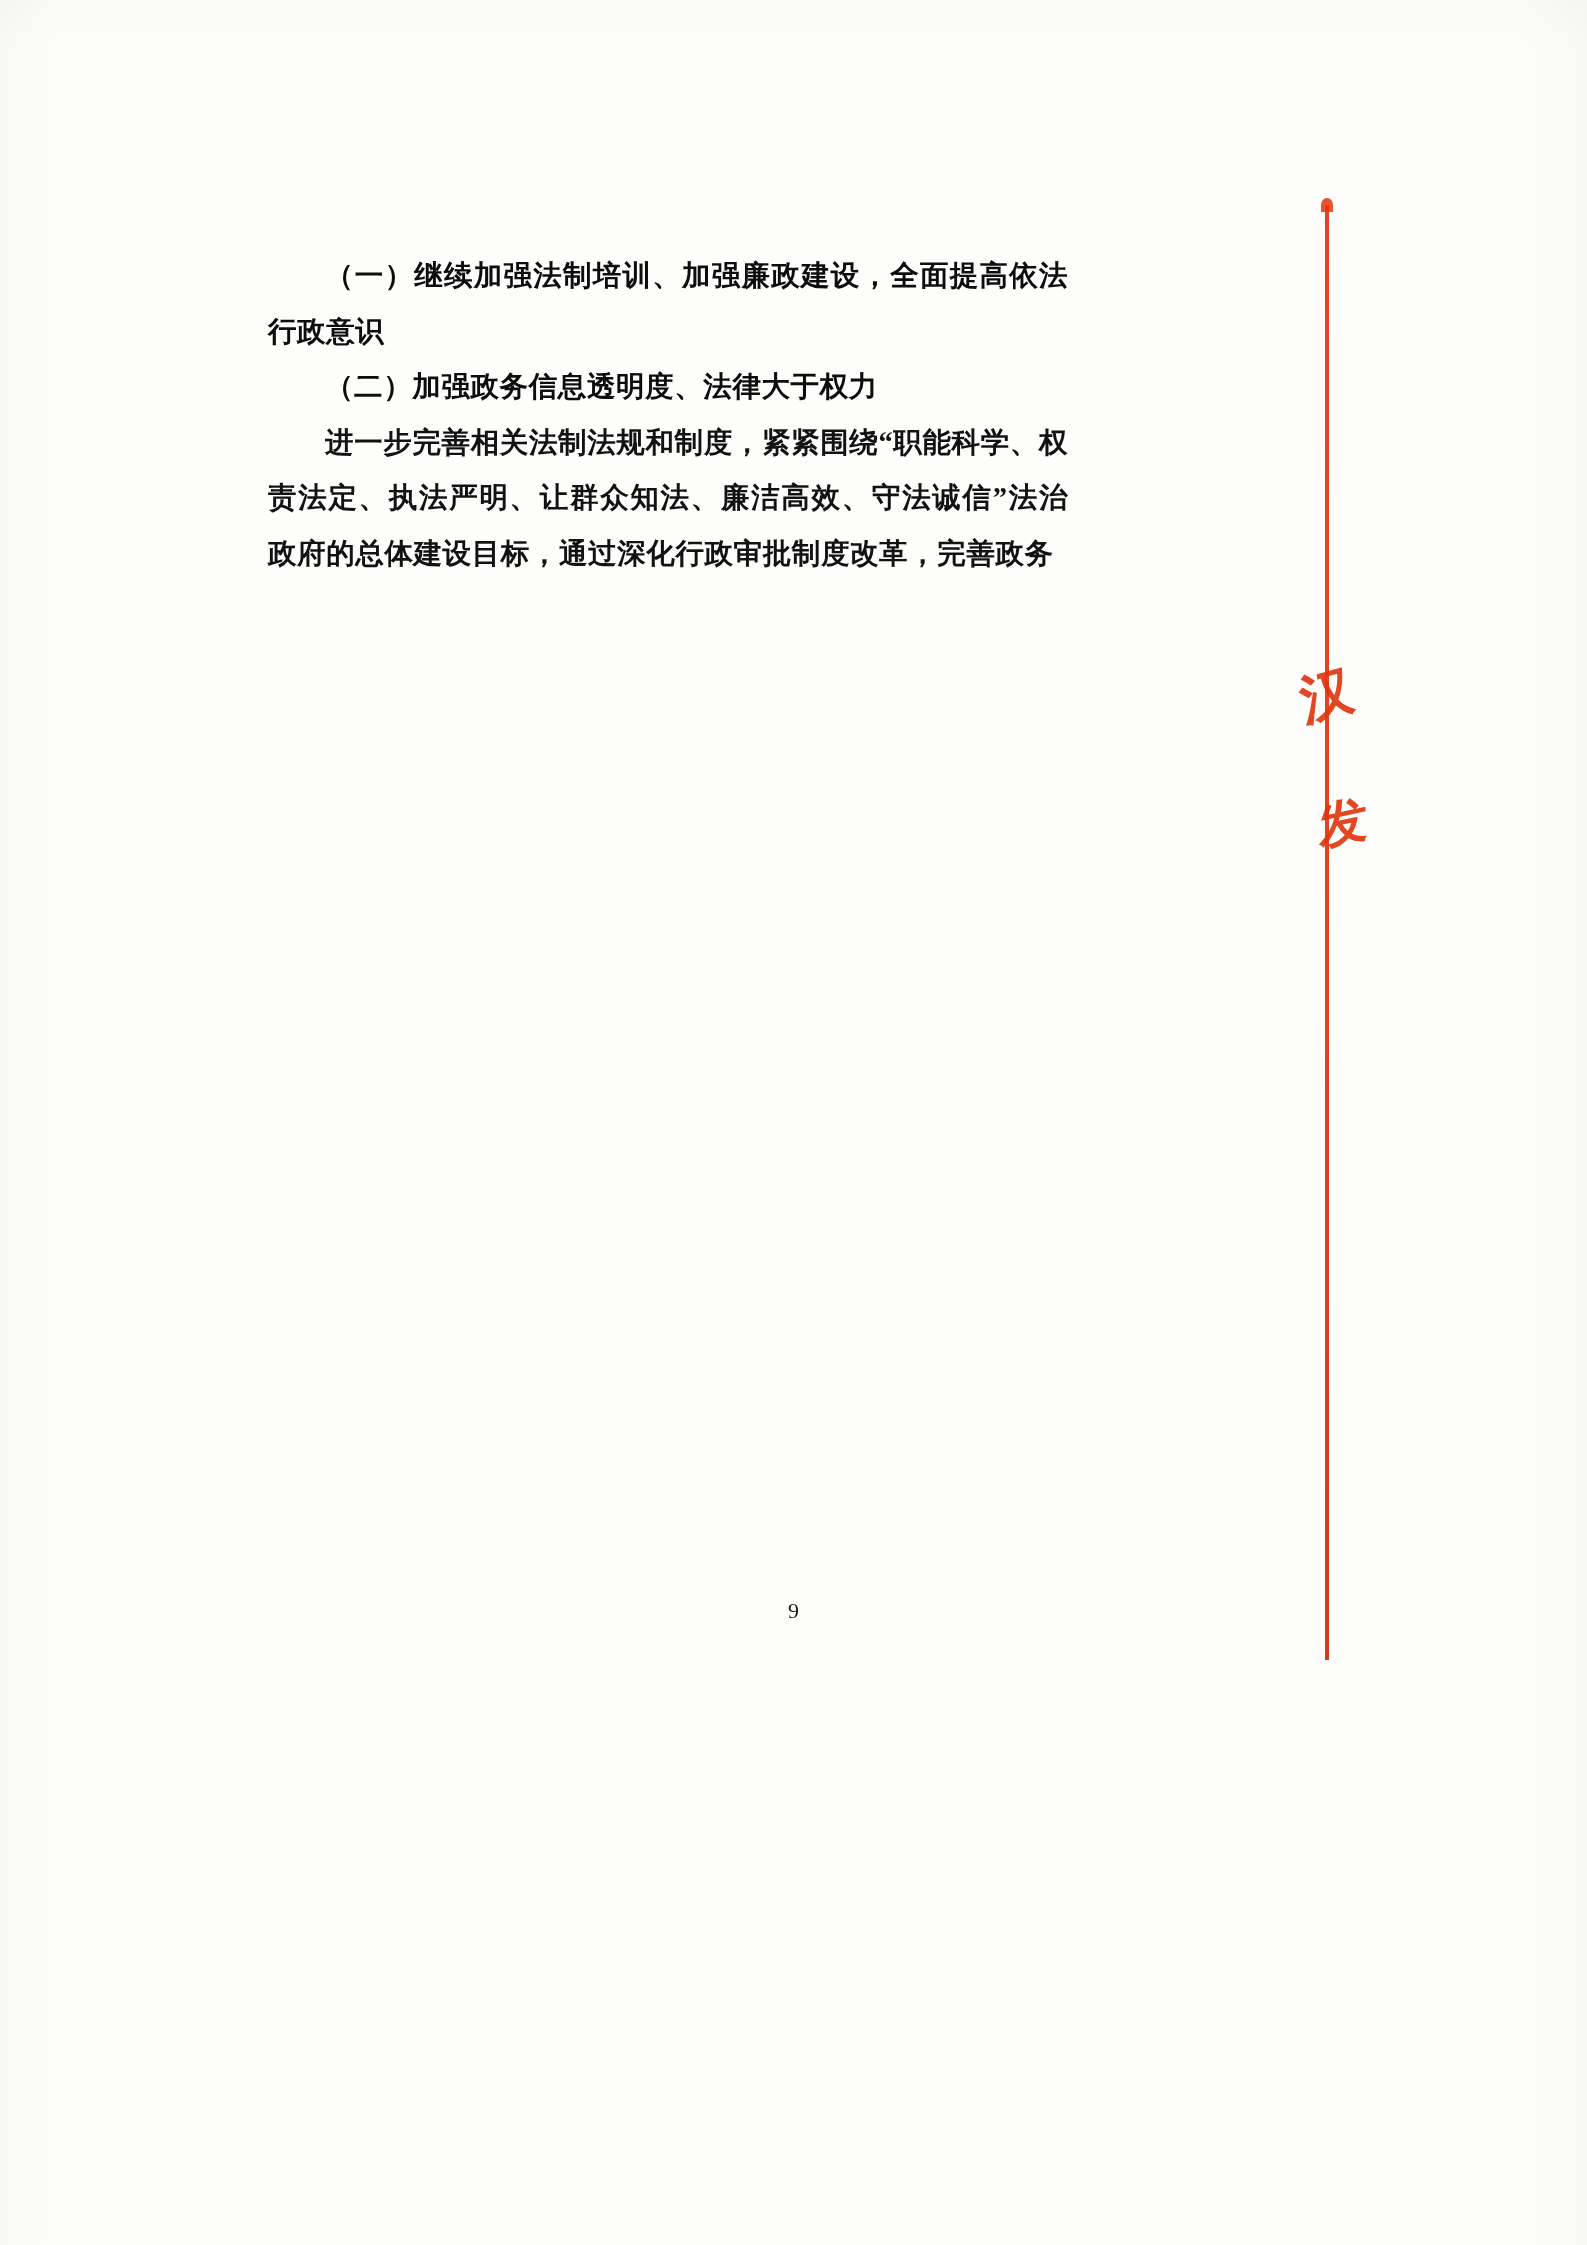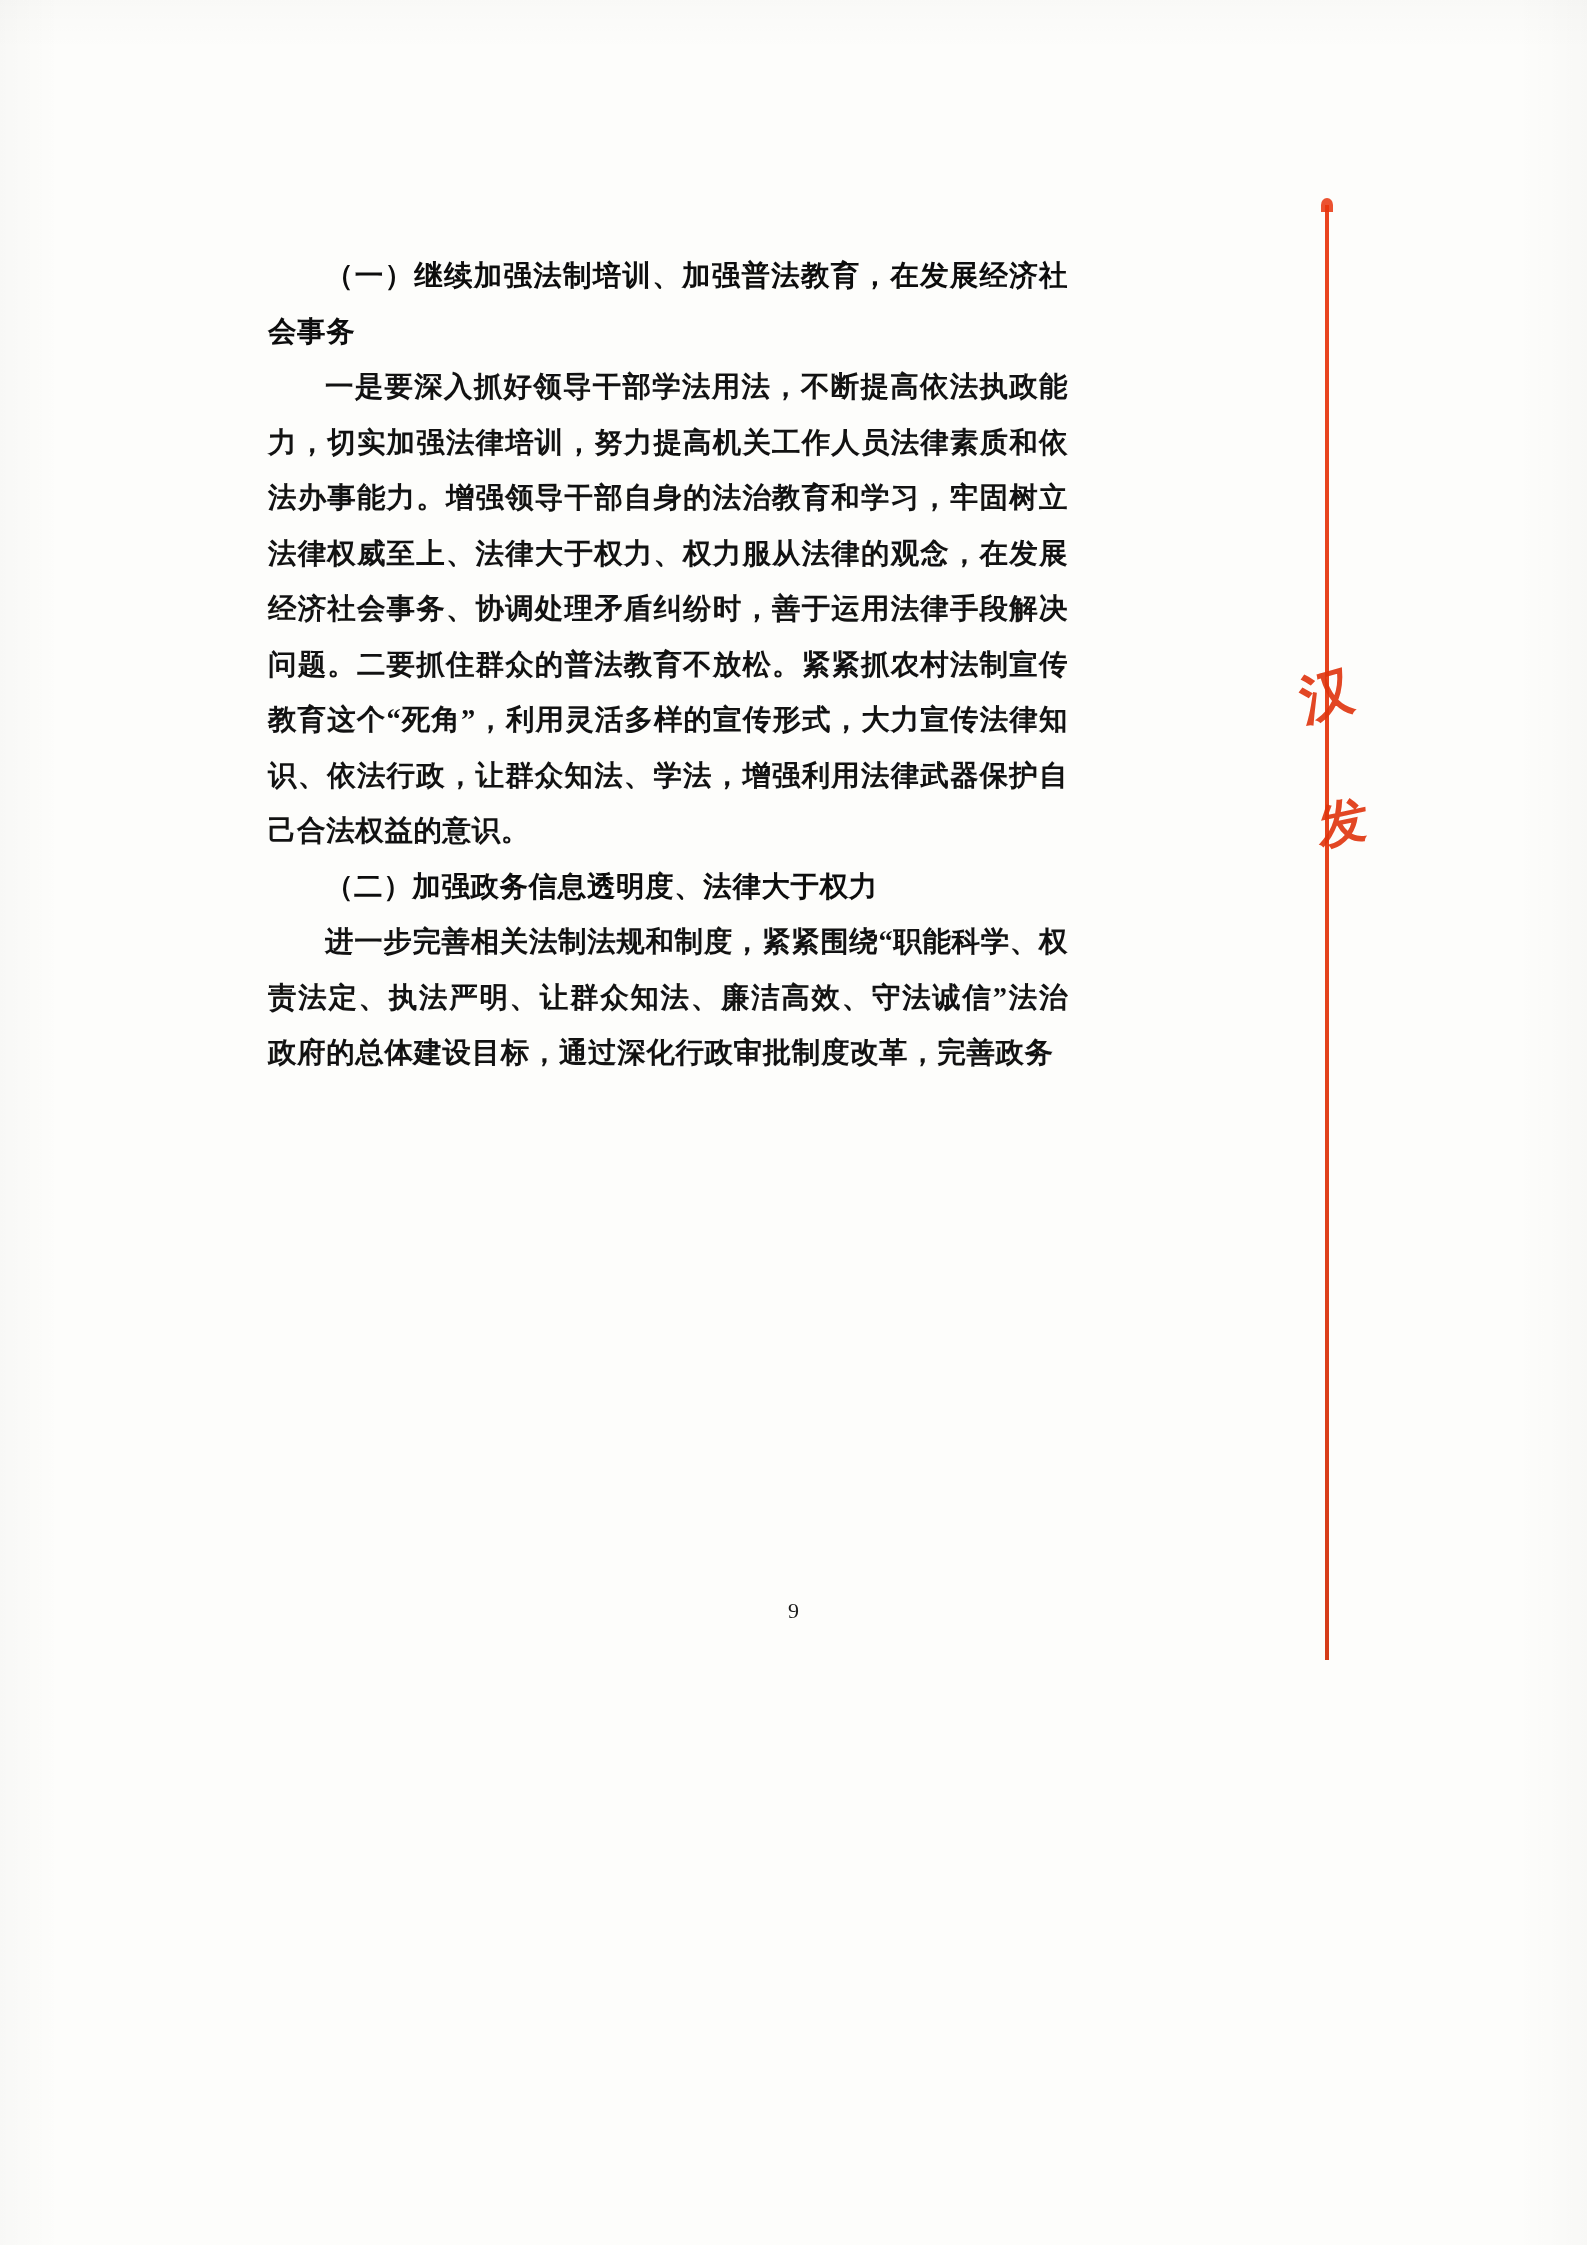--- a/index.html
+++ b/index.html
@@ -111,23 +111,22 @@
 </style>
 </head>
 <body>
 
 <div class="page">
 
   <div class="scan-tint"></div>
 
   <div class="doc-body">
 
-    <div class="heading">（一）继续加强法制培训、加强普法教育，在发展经济社会事务</div>
+    <div class="heading">（一）继续加强法制培训、加强廉政建设，全面提高依法行政意识</div>
 
-    <div class="para indent">一是要深入抓好领导干部学法用法，不断提高依法执政能力，切实加强法律培训，努力提高机关工作人员法律素质和依法办事能力。增强领导干部自身的法治教育和学习，牢固树立法律权威至上、法律大于权力、权力服从法律的观念，在发展经济社会事务、协调处理矛盾纠纷时，善于运用法律手段解决问题。二要抓住群众的普法教育不放松。紧紧抓农村法制宣传教育这个“死角”，利用灵活多样的宣传形式，大力宣传法律知识、依法行政，让群众知法、学法，增强利用法律武器保护自己合法权益的意识。</div>
 
     <div class="heading">（二）加强政务信息透明度、法律大于权力</div>
 
 
 
     <div class="para indent">进一步完善相关法制法规和制度，紧紧围绕“职能科学、权责法定、执法严明、让群众知法、廉洁高效、守法诚信”法治政府的总体建设目标，通过深化行政审批制度改革，完善政务</div>
 
   </div>
 
   <div class="page-number">9</div>

